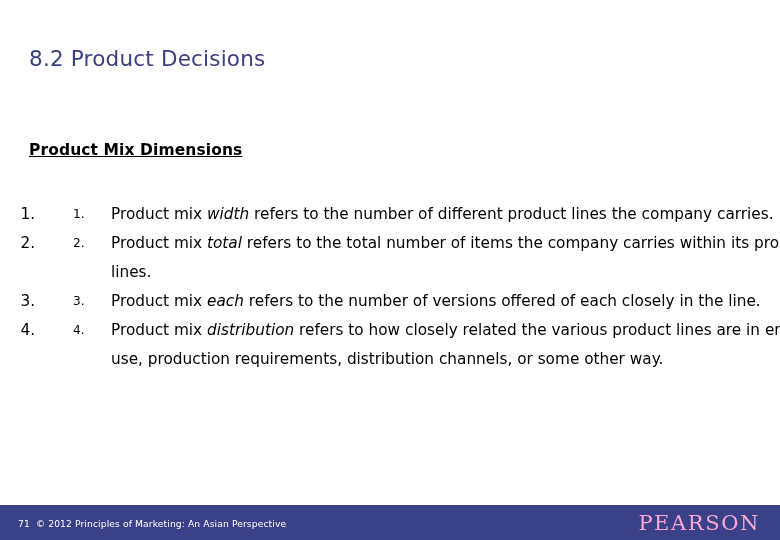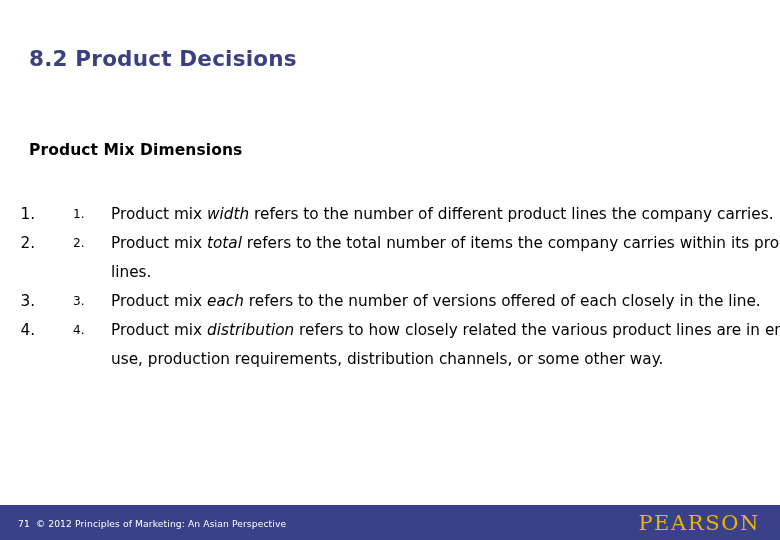--- a/index.html
+++ b/index.html
@@ -20,36 +20,37 @@
     background: #ffffff;
     box-sizing: border-box;
   }
 
   
   .slide-title {
     position: absolute;
     left: 29px;
     top: 32px;
     font-size: 21.5px;
-    font-weight: bold;
+    font-weight: normal;
     color: #3a4080;
     letter-spacing: 0.2px;
     white-space: nowrap;
   }
 
   
   .subtitle {
     position: absolute;
     left: 29px;
     top: 128px;
     font-size: 15.5px;
     font-weight: bold;
     color: #000000;
     letter-spacing: 0.1px;
     white-space: nowrap;
+    text-decoration: underline;
   }
 
   
   .body-list {
     position: absolute;
     left: 0;
     top: 184px;
     width: 780px;
   }
   .list-item {
@@ -139,16 +140,16 @@
     <li class="list-item">
       <span class="item-number">4.</span>
       <span class="item-text"><span>Product mix </span><em>distribution</em><span> refers to how closely related the various product lines are in end use, production requirements, distribution channels, or some other way.</span></span>
     </li>
   </ol>
 
   <div class="footer-bar" style="background: rgb(58, 65, 137);">
     <div class="footer-left" style="color: rgb(255, 255, 255);">
       <span class="footer-page">71</span><span class="footer-copy">© 2012 Principles of Marketing: An Asian Perspective</span>
     </div>
-    <div class="pearson-logo" style="color: #eab308;">PEARSON</div>
+    <div class="pearson-logo" style="color: #f9a8d4;">PEARSON</div>
   </div>
 
 </div>
 
 </body></html>

